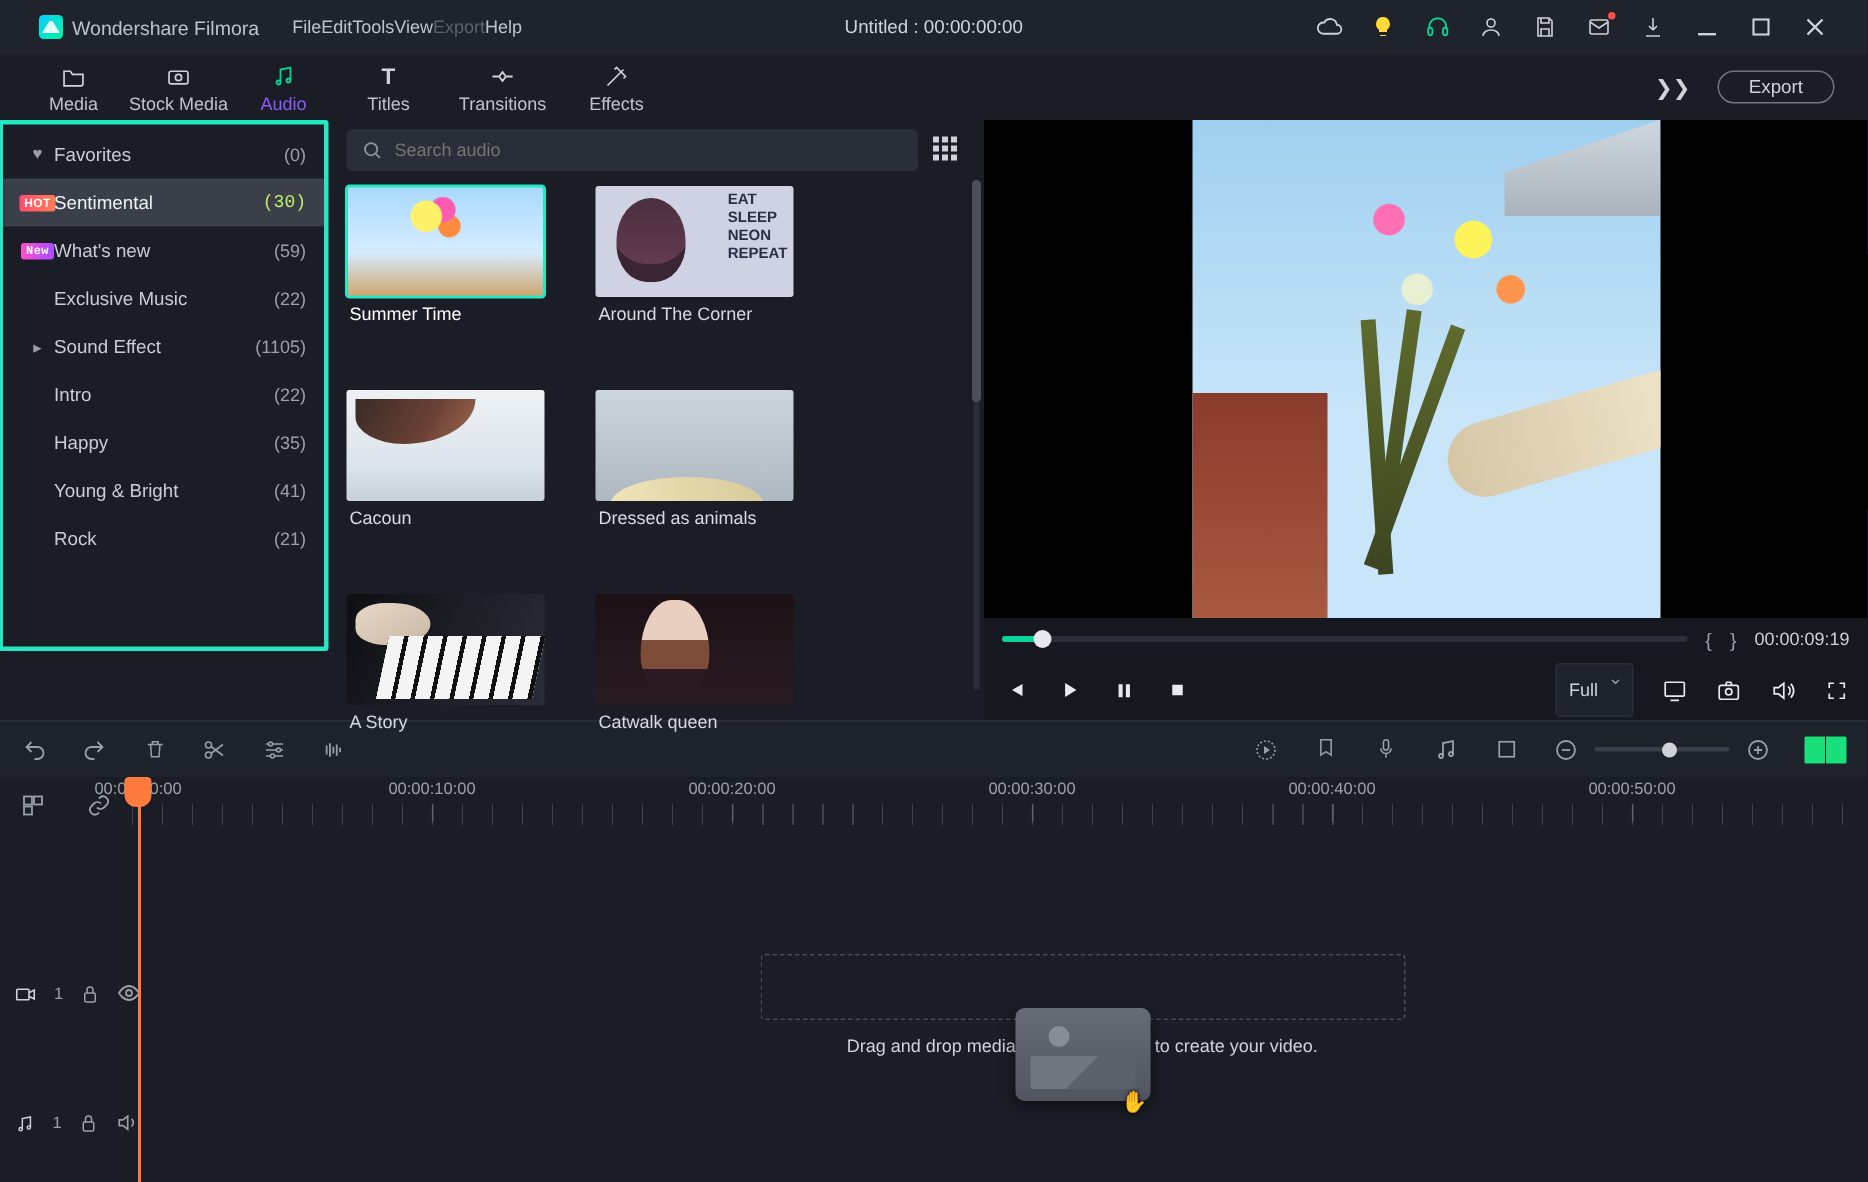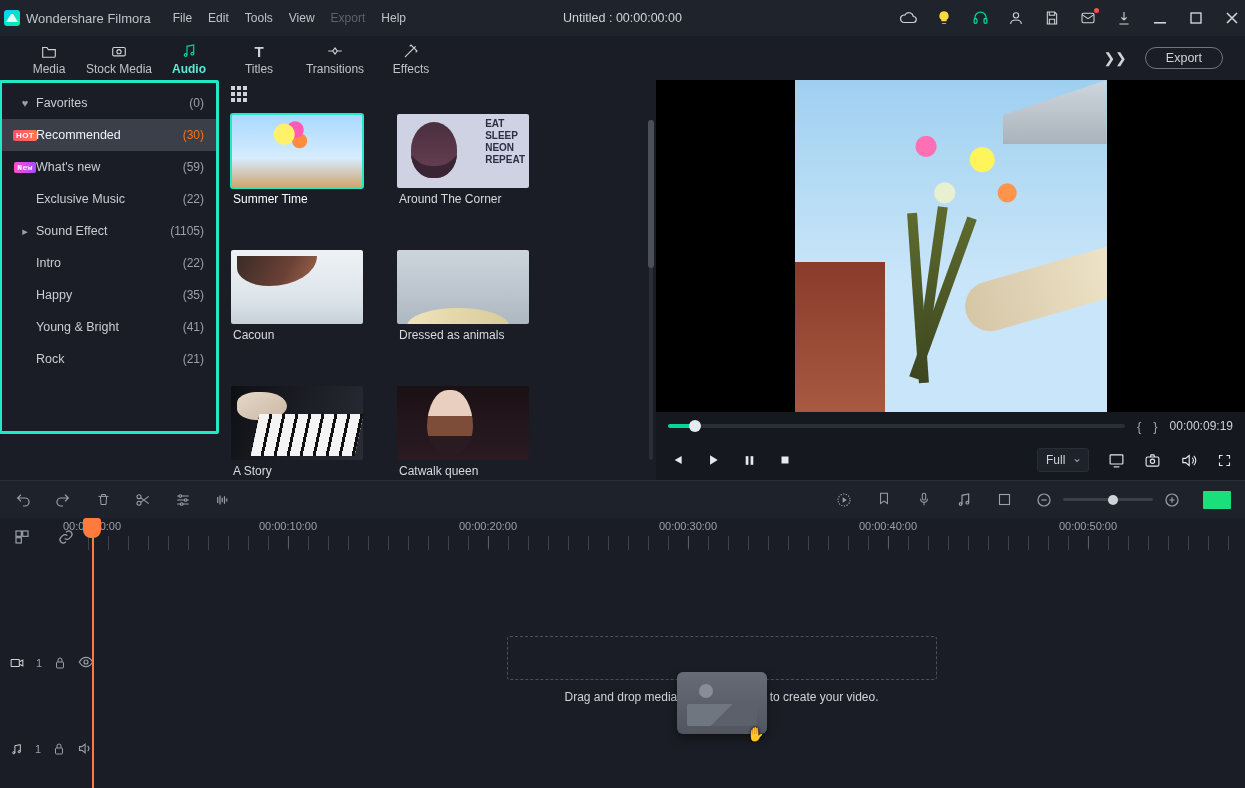--- a/index.html
+++ b/index.html
@@ -1,50 +1,50 @@
 <!DOCTYPE html>
 <html><head>
 <meta charset="utf-8">
 <style>
   * { box-sizing: border-box; margin: 0; padding: 0; font-family: -apple-system, "Segoe UI", Arial, sans-serif; user-select: none; }
   body { width: 1245px; height: 788px; background: #1a1d25; color: #c5c8cc; overflow: hidden; font-size: 12px; }
 
   
-  .titlebar { height: 36px; background: #1f232c; display: flex; align-items: center; padding: 0 4px; color: #bfc3c9; }
+  .titlebar { height: 36px; background: #1f232c; display: flex; align-items: center; padding: 0 26px; color: #bfc3c9; }
   .titlebar .brand { display: flex; align-items: center; gap: 6px; font-size: 13px; font-weight: 500; }
   .titlebar .logo { width: 16px; height: 16px; background: linear-gradient(135deg,#06d0ff,#00f3a0); border-radius: 3px; position: relative; }
   .titlebar .logo::after { content:""; position:absolute; inset:3px 2px; border-left:5px solid transparent; border-right:5px solid transparent; border-bottom:8px solid rgba(255,255,255,.9); transform:translateY(-1px);}
-  .titlebar .menus { display: flex; gap: 16px; margin-left: 22px; font-size: 12px; }
+  .titlebar .menus { display: flex; margin-left: 22px; font-size: 12px; }
   .titlebar .menus span { cursor: pointer; }
   .titlebar .menus .disabled { color: #5c616b; }
   .titlebar .doc { position:absolute; left:50%; transform:translateX(-50%); font-size: 12.5px; color: #cfd3d8; }
   .titlebar .right { margin-left: auto; display: flex; align-items: center; gap: 18px; }
   .titlebar .right .ico, .titlebar .right .win { width: 18px; height:18px; display:flex; align-items:center; justify-content:center; cursor:pointer; color:#cfd3d8; }
   .yellowbulb { color:#ffda3a; } .greenhead { color:#08d39a; }
   .notif-dot { position:relative; } .notif-dot::after{content:"";position:absolute;top:-1px;right:-2px;width:5px;height:5px;background:#ff4d4f;border-radius:50%;}
 
   
   .tabstrip { height: 44px; background: #1a1d25; display:flex; align-items:flex-end; padding: 0 14px; border-bottom:0; }
   .tab { width: 70px; display:flex; flex-direction:column; align-items:center; gap:2px; color:#bfc3c9; font-size:12px; cursor:pointer; padding-bottom:4px; }
-  .tab.active { color:#5eead4; font-weight:bold; }
+  .tab.active { color:#8b5cf6; font-weight:normal; }
   .tab .ticon { font-size:15px; height:18px; display:flex; align-items:center; }
   .tabstrip .spacer { flex:1; }
   .more-arrows { color:#cfd3d8; font-size:14px; margin-right:18px; align-self:center; cursor:pointer; }
   .export-pill { align-self:center; border:1.5px solid #6f7580; color:#cfd3d8; font-size:12.5px; padding: 3px 20px; border-radius: 16px; cursor:pointer; margin-right:8px;}
 
   
   .middle { display:flex; height: 400px; }
   .leftcol { width: 656px; display:flex; background:#1a1d25; }
   .sidebar { width: 220px; padding: 4px 0; border: 3px solid #24e7c4; border-radius:2px; height: 354px; margin-left:-1px; overflow:hidden; }
   .sb-item { height:32px; display:flex; align-items:center; padding: 0 12px 0 12px; font-size:12.5px; color:#c9cdd3; cursor:pointer; position:relative;}
   .sb-item .lead { width:22px; display:flex; justify-content:center; font-size:11px; color:#9aa0a9;}
   .sb-item .name { flex:1; }
   .sb-item .count { color:#9aa0a9; font-size:12px; }
   .sb-item.selected { background:#3a3f4a; color:#eef1f4; }
-  .sb-item.selected .count { color:#f97316; }
+  .sb-item.selected .count { color:#bef264;font-family:Liberation Mono, monospace; }
   .badge { font-size:8px; font-weight:bold; padding:1px 3px; border-radius:2px; color:#fff; letter-spacing:.3px;text-align:right;}
   .badge.hot { background:linear-gradient(90deg,#ff4d6d,#ff7b54); }
   .badge.new { background:linear-gradient(90deg,#ff4ecd,#a64dff);font-family:Liberation Mono, monospace; }
 
   .browser { flex:1; padding: 0 0 0 12px; position:relative; }
   .searchrow { display:flex; align-items:center; gap:10px; padding: 6px 16px 10px 0;}
   .searchbox { flex:1; background:#2a2e38; border-radius:4px; height:28px; display:flex; align-items:center; padding:0 10px; color:#8f95a0;}
   .searchbox input { flex:1; background:transparent; border:0; outline:0; color:#cfd3d8; font-size:12px; margin-left:8px;}
   .grid-toggle { width:18px; height:18px; display:grid; grid-template-columns:repeat(3,4px); grid-template-rows:repeat(3,4px); gap:2px; cursor:pointer;}
   .grid-toggle span{background:#cfd3d8;}
@@ -98,21 +98,21 @@
   .scrub-track{flex:1;height:4px;background:#2a2e38;border-radius:2px;position:relative;}
   .scrub-fill{position:absolute;left:0;top:0;bottom:0;width:6%;background:#08d39a;border-radius:2px;}
   .scrub-knob{position:absolute;top:50%;left:6%;width:12px;height:12px;background:#e6e9ed;border-radius:50%;transform:translate(-50%,-50%);}
   .braces{display:flex;gap:12px;color:#9aa0a9;font-size:13px;}
   .timecode{color:#cfd3d8;font-variant-numeric:tabular-nums;}
 
   .pv-controls{height:40px;display:flex;align-items:center;padding:0 12px;background:#15181f;gap:18px;}
   .pv-controls .lefttc, .pv-controls .righttc{display:flex;align-items:center;gap:18px;}
   .pv-controls .spacer{flex:1;}
   .ctl{width:18px;height:18px;display:flex;align-items:center;justify-content:center;color:#e6e9ed;cursor:pointer;font-size:13px;}
-  .qsel{background:#1e222b;border:1px solid #2a2e38;color:#cfd3d8;font-size:12px;height:24px;border-radius:3px;padding:0 22px 0 8px;appearance:none;position:relative;}
+  .qsel{background:#1e222b;border:1px solid #2a2e38;color:#cfd3d8;font-size:12px;height:36px;border-radius:3px;padding:0 22px 0 8px;appearance:none;position:relative;}
   .qsel-wrap{position:relative;} .qsel-wrap::after{content:"⌄";position:absolute;right:7px;top:3px;color:#9aa0a9;font-size:12px;pointer-events:none;}
 
   
   .tl-tools{height:38px;background:#1e222b;display:flex;align-items:center;padding:0 14px;gap:22px;border-top:1px solid #2a2e38;}
   .tl-tools .left,.tl-tools .right{display:flex;align-items:center;gap:22px;}
   .tl-tools .spacer{flex:1;}
   .tl-ico{width:18px;height:18px;display:flex;align-items:center;justify-content:center;color:#9aa0a9;cursor:pointer;font-size:14px;}
   .zoom { display:flex; align-items:center; gap:10px; }
   .zoom .ztrack{width:90px;height:3px;background:#3a3f4a;border-radius:2px;position:relative;}
   .zoom .zknob{position:absolute;top:50%;left:55%;width:10px;height:10px;background:#cfd3d8;border-radius:50%;transform:translate(-50%,-50%);cursor:pointer;}
@@ -281,21 +281,21 @@
     <div class="sidebar">
       <div class="sb-item">
         <span class="lead">♥</span>
         <span class="name">Favorites</span>
         <span class="count">(0)</span>
       </div>
       <div class="sb-item selected">
         <span class="lead">
             <span class="badge hot">HOT</span>
           </span>
-        <span class="name">Recommended</span>
+        <span class="name">Sentimental</span>
         <span class="count">(30)</span>
       </div>
       <div class="sb-item">
         <span class="lead">
             <span class="badge new">New</span>
           </span>
         <span class="name">What's new</span>
         <span class="count">(59)</span>
       </div>
       <div class="sb-item">
@@ -325,20 +325,29 @@
       </div>
       <div class="sb-item">
         <span class="lead"></span>
         <span class="name">Rock</span>
         <span class="count">(21)</span>
       </div>
     </div>
 
     <div class="browser">
       <div class="searchrow">
+        <div class="searchbox">
+          <span>
+              <svg width="14" height="14" viewBox="0 0 24 24" fill="none" stroke="#8f95a0" stroke-width="2">
+                <circle cx="11" cy="11" r="7"></circle>
+                <path d="m21 21-4.3-4.3"></path>
+              </svg>
+            </span>
+          <input type="text" placeholder="Search audio" style="">
+        </div>
         <div class="grid-toggle">
             <span></span>
             <span></span>
             <span></span>
             <span></span>
             <span></span>
             <span></span>
             <span></span>
             <span></span>
             <span></span>

